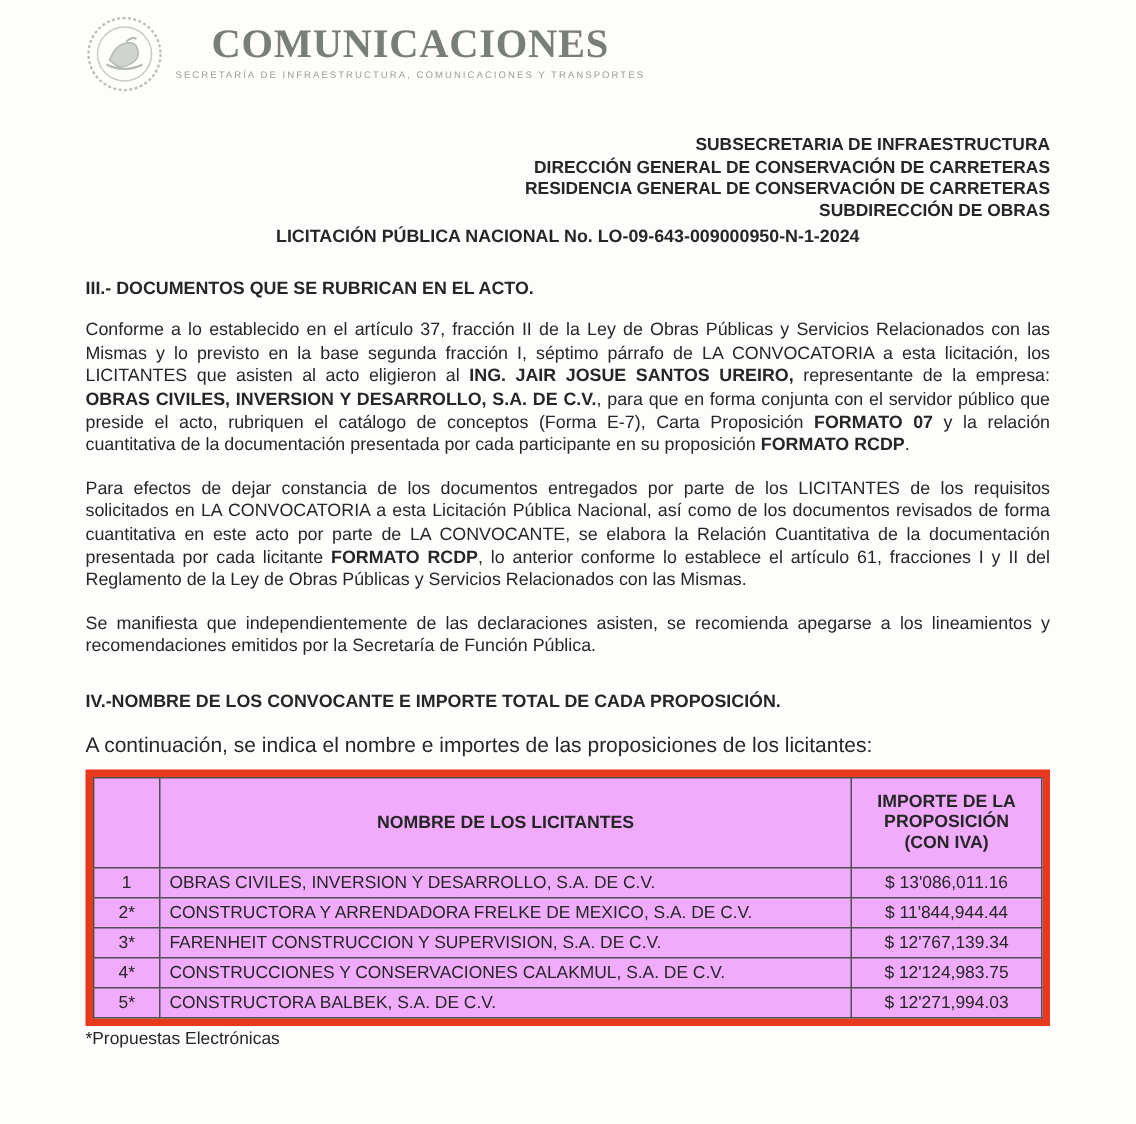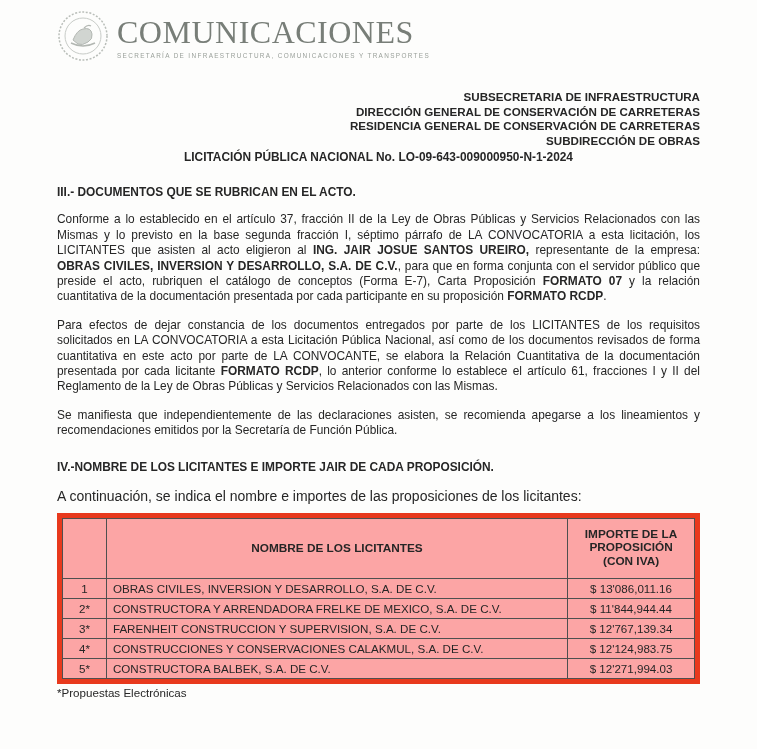--- a/index.html
+++ b/index.html
@@ -13,22 +13,22 @@
   }
   .page { padding: 6px 57px 0 57px; position: relative; }
 
   
   .hdr { display: flex; justify-content: space-between; align-items: flex-start; height: 78px; }
   .brand { display: flex; align-items: flex-start; gap: 8px; margin-top: 4px; }
   .seal { width: 52px; height: 52px; opacity: .75; }
   .brand-text { margin-top: 6px; }
   .wordmark {
     font-family: "Liberation Serif", serif;
-    font-weight: normal; font-size: 32px; letter-spacing: .5px;
-    color: #787e78; line-height: 1;
+    font-weight: bold; font-size: 27px; letter-spacing: .5px;
+    color: #787e78; line-height: 1; text-align: center;
   }
   .brand-sub {
     font-size: 6.4px; letter-spacing: 1.35px; color: #9aa09a;
     margin-top: 4px; white-space: nowrap;
   }
   .badge { display: flex; align-items: flex-start; width: 196px; margin-top: 2px; color: #7d837d; }
   .villa { width: 86px; height: 70px; opacity: .8; }
   .badge-text { text-align: center; margin-left: -2px; line-height: 1; }
   .badge-year { font-family: "Liberation Serif", serif; font-weight: bold; font-size: 24px; letter-spacing: 1px; }
   .badge-ano { font-size: 4.5px; letter-spacing: 1px; margin-top: 2px; }
@@ -42,21 +42,21 @@
 
   
   .doc-title { text-align: center; font-weight: bold; font-size: 11.9px; margin-top: 2px; color: #262626; }
   .sec-heading { font-weight: bold; font-size: 11.9px; margin-top: 21px; color: #262626; }
   p.body { font-size: 11.9px; line-height: 15.4px; text-align: justify; margin: 13px 0 0 0; color: #262626; }
   .intro { font-size: 14px; margin-top: 14px; color: #262626; }
 
   
   .red-frame { margin-top: 9px; border: 5px solid #e8391d; }
   table.bids { width: 100%; border-collapse: collapse; font-size: 11.6px; color: #262626; }
-  table.bids td, table.bids th { border: 1px solid #4f4f4f; padding: 1px 6px; background: #fca5a5; }
+  table.bids td, table.bids th { border: 1px solid #4f4f4f; padding: 1px 6px; background: #f0abfc; }
   table.bids th { font-size: 11.8px; font-weight: bold; text-align: center; }
   .th-num { width: 44px; height: 60px; }
   .th-name { width: 462px; }
   .th-amt { width: 127px; font-size: 11.2px; line-height: 13.5px; padding: 2px 8px; }
   .td-num { text-align: center; height: 20px; }
   .td-name { text-align: left; padding-left: 9px; }
   .td-amt { text-align: center; }
 
   .footnote { font-size: 11.6px; margin-top: 2px; color: #262626; }
 </style>
@@ -89,21 +89,21 @@
     <div>SUBDIRECCIÓN DE OBRAS</div>
   </div>
 
   <div class="doc-title">LICITACIÓN PÚBLICA NACIONAL No. LO-09-643-009000950-N-1-2024</div>
 
   <div class="sec-heading">III.- DOCUMENTOS QUE SE RUBRICAN EN EL ACTO.</div>
   <p class="body"><span>Conforme a lo establecido en el artículo 37, fracción II de la Ley de Obras Públicas y Servicios Relacionados con las Mismas y lo previsto en la base segunda fracción I, séptimo párrafo de LA CONVOCATORIA a esta licitación, los LICITANTES que asisten al acto eligieron al </span><b>ING. JAIR JOSUE SANTOS UREIRO,</b><span> representante de la empresa: </span><b>OBRAS CIVILES, INVERSION Y DESARROLLO, S.A. DE C.V.</b><span>, para que en forma conjunta con el servidor público que preside el acto, rubriquen el catálogo de conceptos (Forma E-7), Carta Proposición </span><b>FORMATO 07</b><span> y la relación cuantitativa de la documentación presentada por cada participante en su proposición </span><b>FORMATO RCDP</b><span>.</span></p>
   <p class="body"><span>Para efectos de dejar constancia de los documentos entregados por parte de los LICITANTES de los requisitos solicitados en LA CONVOCATORIA a esta Licitación Pública Nacional, así como de los documentos revisados de forma cuantitativa en este acto por parte de LA CONVOCANTE, se elabora la Relación Cuantitativa de la documentación presentada por cada licitante </span><b>FORMATO RCDP</b><span>, lo anterior conforme lo establece el artículo 61, fracciones I y II del Reglamento de la Ley de Obras Públicas y Servicios Relacionados con las Mismas.</span></p>
   <p class="body"><span>Se manifiesta que independientemente de las declaraciones asisten, se recomienda apegarse a los lineamientos y recomendaciones emitidos por la Secretaría de Función Pública.</span></p>
 
-  <div class="sec-heading">IV.-NOMBRE DE LOS LICITANTES E IMPORTE JAIR DE CADA PROPOSICIÓN.</div>
+  <div class="sec-heading">IV.-NOMBRE DE LOS CONVOCANTE E IMPORTE TOTAL DE CADA PROPOSICIÓN.</div>
   <div class="intro">A continuación, se indica el nombre e importes de las proposiciones de los licitantes:</div>
 
   <div class="red-frame" style="border-color: rgb(232, 57, 29);">
     <table class="bids">
       <tbody>
           <tr>
         <th class="th-num"></th>
         <th class="th-name">NOMBRE DE LOS LICITANTES</th>
         <th class="th-amt">IMPORTE DE LA PROPOSICIÓN (CON IVA)</th>
       </tr>

